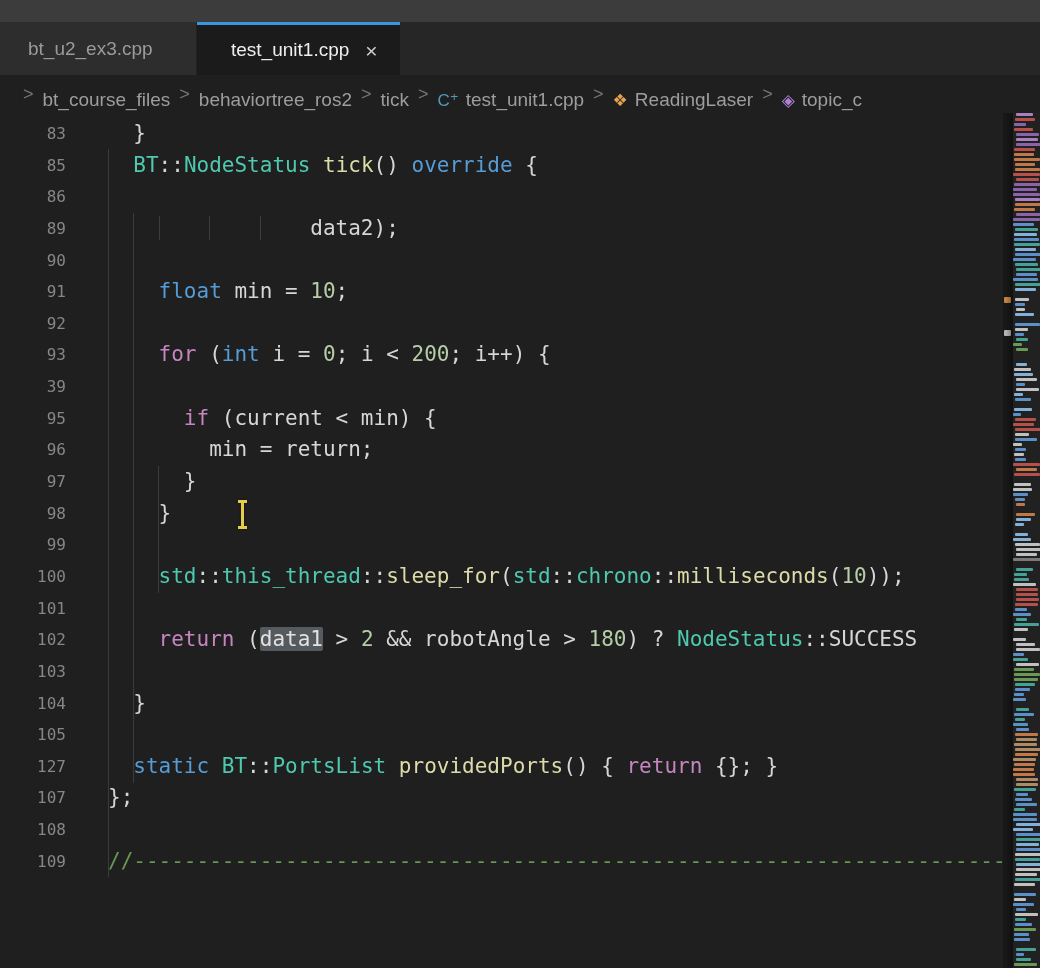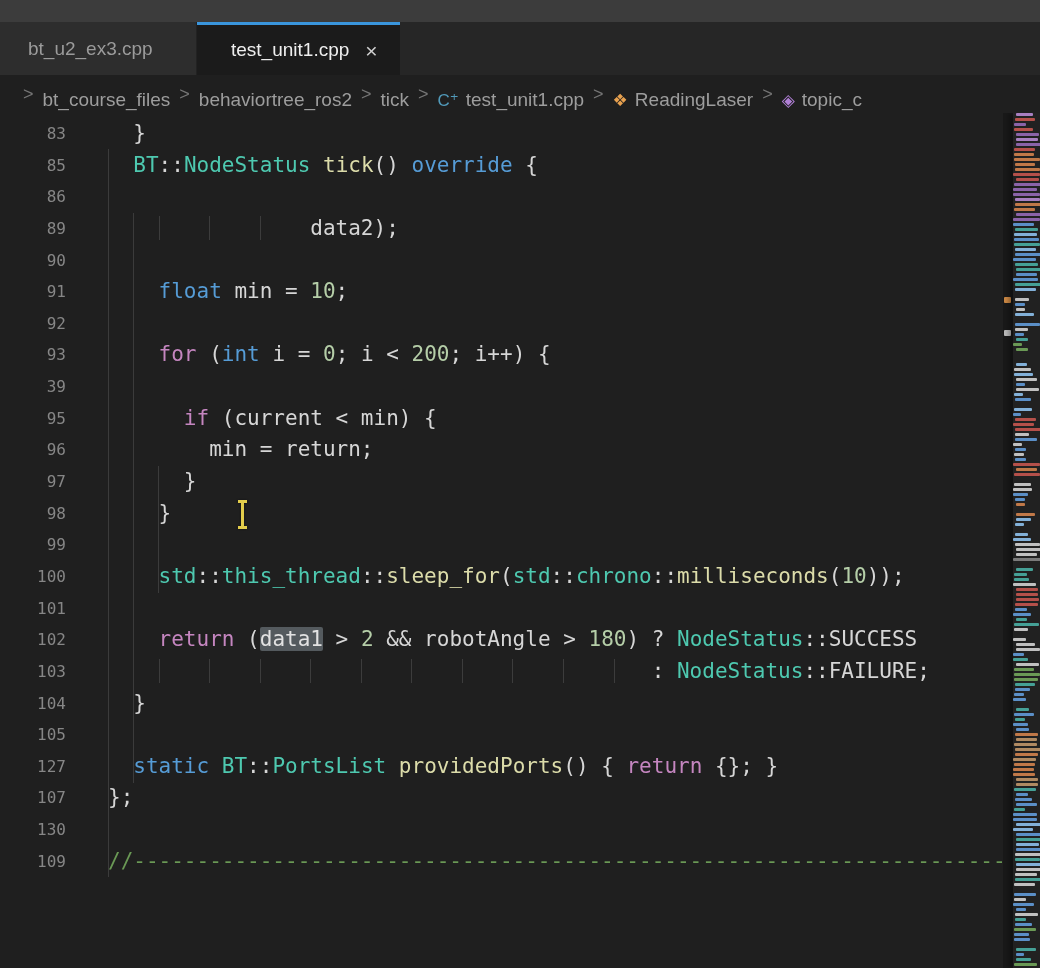--- a/index.html
+++ b/index.html
@@ -169,40 +169,39 @@
       <div class="row">
         <span class="ln">101</span>
         <span class="code"></span>
       </div>
       <div class="row">
         <span class="ln">102</span>
         <span class="code"><span class="s-ws">    </span><span class="s-ctl">return</span><span class="s-pln"> (</span><span class="s-hl">data1</span><span class="s-pln"> &gt; </span><span class="s-num">2</span><span class="s-pln"> &amp;&amp; robotAngle &gt; </span><span class="s-num">180</span><span class="s-pln">) ? </span><span class="s-typ">NodeStatus</span><span class="s-pln">::</span><span class="s-pln">SUCCESS</span></span>
       </div>
       <div class="row">
         <span class="ln">103</span>
-        <span class="code"><span class="s-wsg">                                           </span><span class="s-pln">: </span><span class="s-typ">NodeStatus</span><span class="s-pln">::</span><span class="s-pln">FAILURE;</span></span>
       </div>
       <div class="row">
         <span class="ln">104</span>
         <span class="code"><span class="s-pln">  }</span></span>
       </div>
       <div class="row">
         <span class="ln">105</span>
         <span class="code"></span>
       </div>
       <div class="row">
         <span class="ln">127</span>
         <span class="code"><span class="s-ws">  </span><span class="s-kw">static</span><span class="s-pln"> </span><span class="s-typ">BT</span><span class="s-pln">::</span><span class="s-typ">PortsList</span><span class="s-pln"> </span><span class="s-fn">providedPorts</span><span class="s-pln">() { </span><span class="s-ctl">return</span><span class="s-pln"> {}; }</span></span>
       </div>
       <div class="row">
         <span class="ln">107</span>
         <span class="code"><span class="s-pln">};</span></span>
       </div>
       <div class="row">
-        <span class="ln">130</span>
+        <span class="ln">108</span>
         <span class="code"></span>
       </div>
       <div class="row">
         <span class="ln">109</span>
         <span class="code"><span class="s-cmt">//------------------------------------------------------------------------------------</span></span>
       </div>
     </div>
   <div class="guide g0"></div>
   <div class="guide g1"></div>
   <div class="guide g2"></div>

